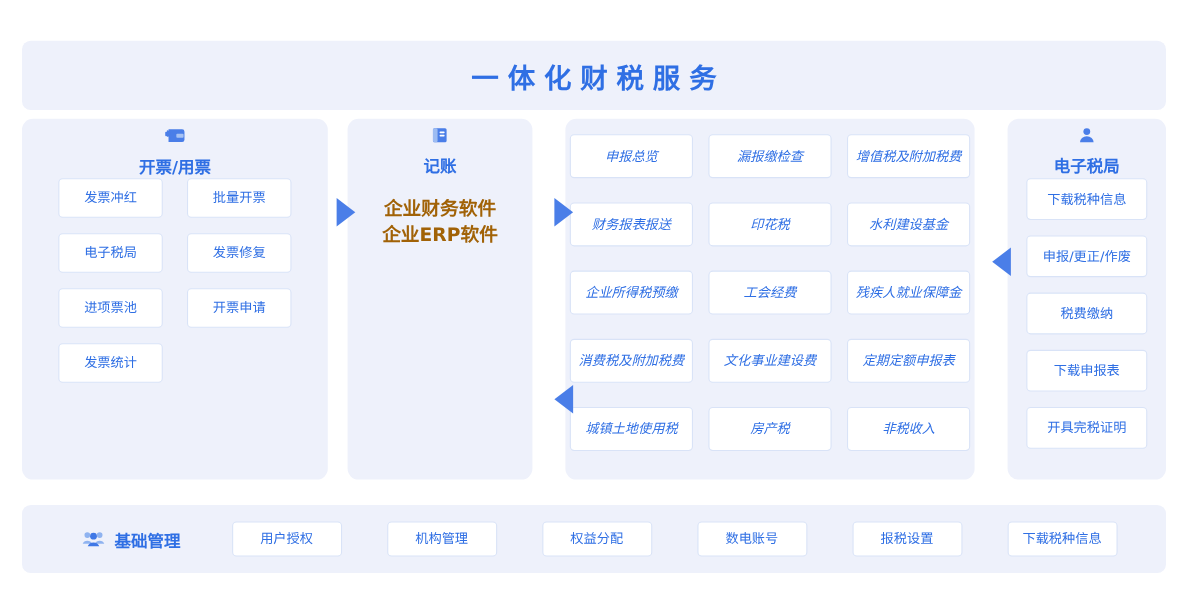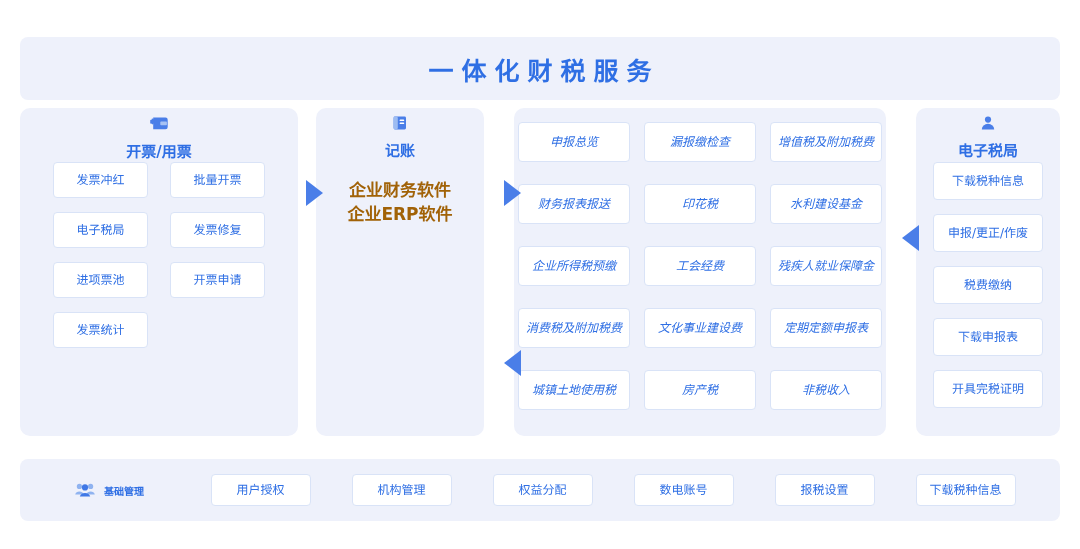--- a/index.html
+++ b/index.html
@@ -170,21 +170,21 @@
   }
   .bottom-head {
     display: flex;
     align-items: center;
     gap: 8px;
     width: 146px;
     flex: none;
     padding-left: 30px;
     box-sizing: border-box;
   }
-  .bottom-head .panel-title { font-size: 10px; }
+  .bottom-head .panel-title { font-size: 15px; }
   .bottom-items {
     flex: 1;
     display: flex;
     align-items: center;
     justify-content: space-around;
   }
   .bottom-items .tile {
     width: 100px;
     min-height: 32px;
   }

